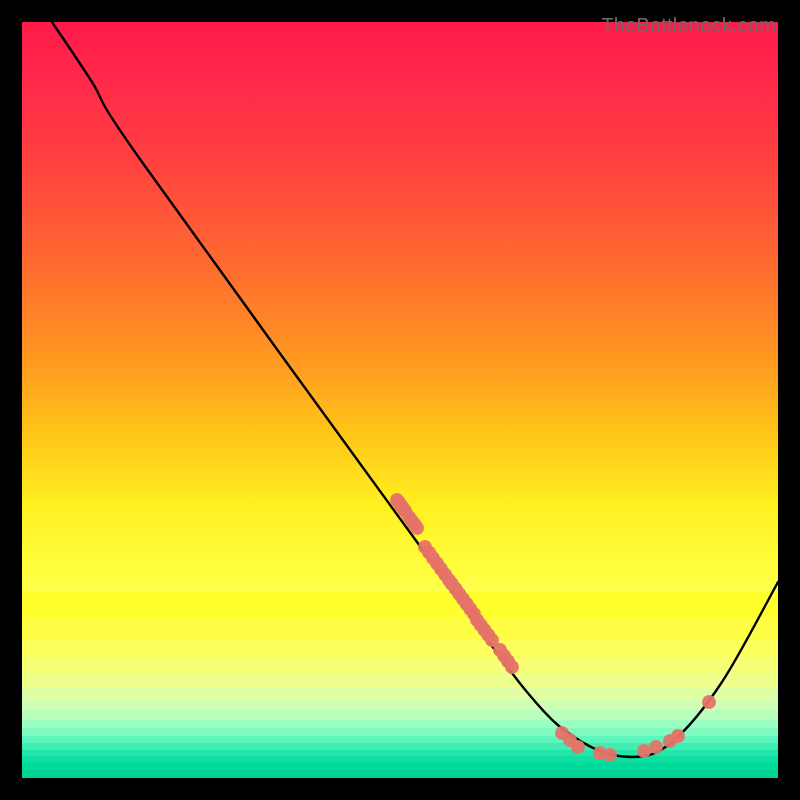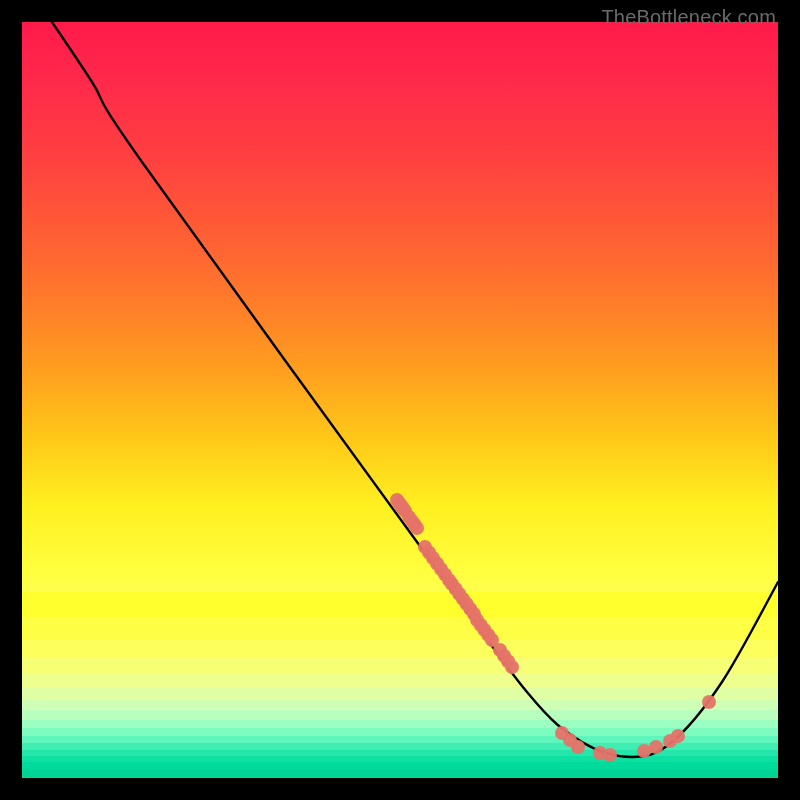--- a/index.html
+++ b/index.html
@@ -54,21 +54,21 @@
   }
   svg.curve {
     position: absolute;
     left: 0;
     top: 0;
     width: 756px;
     height: 756px;
   }
   .watermark {
     position: absolute;
-    top: 6px;
+    top: 14px;
     right: 24px;
     font-family: Arial, Helvetica, sans-serif;
     font-size: 20px;
     font-weight: 500;
     color: #6b6b6b;
     letter-spacing: 0.2px;
   }
 </style>
 </head>
 <body>

